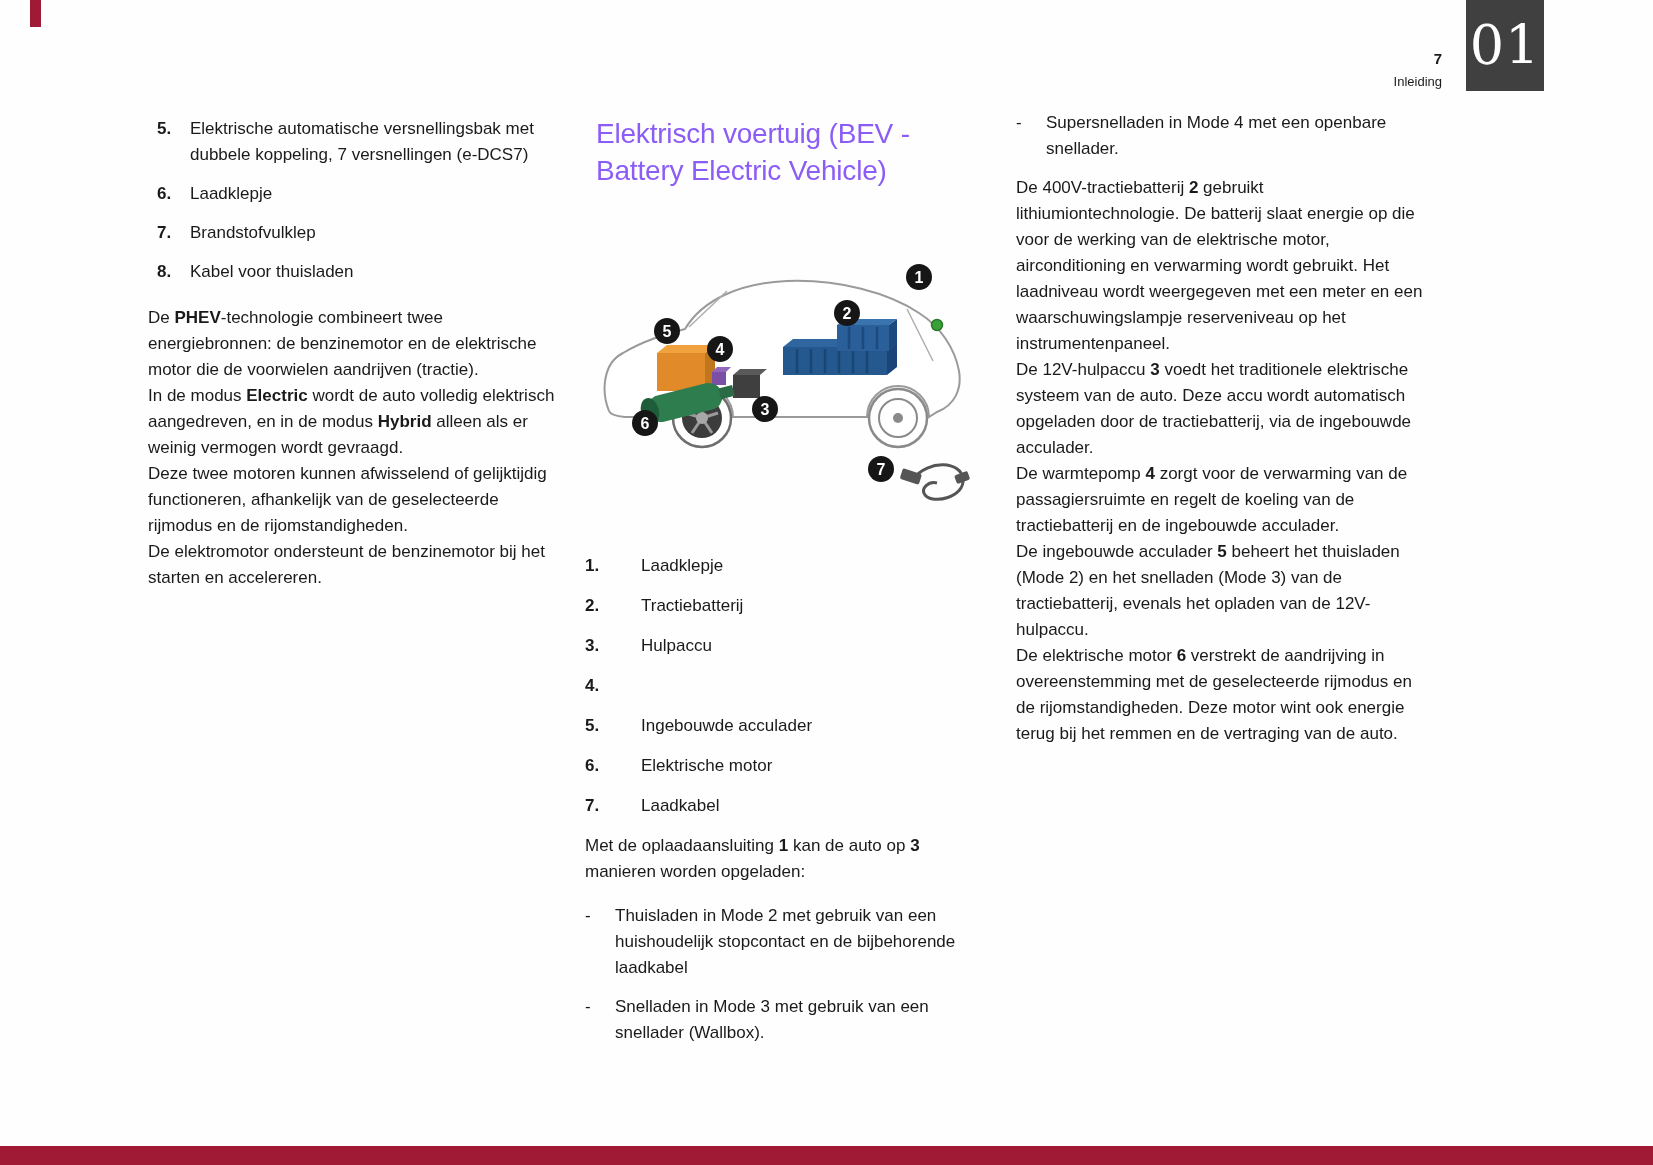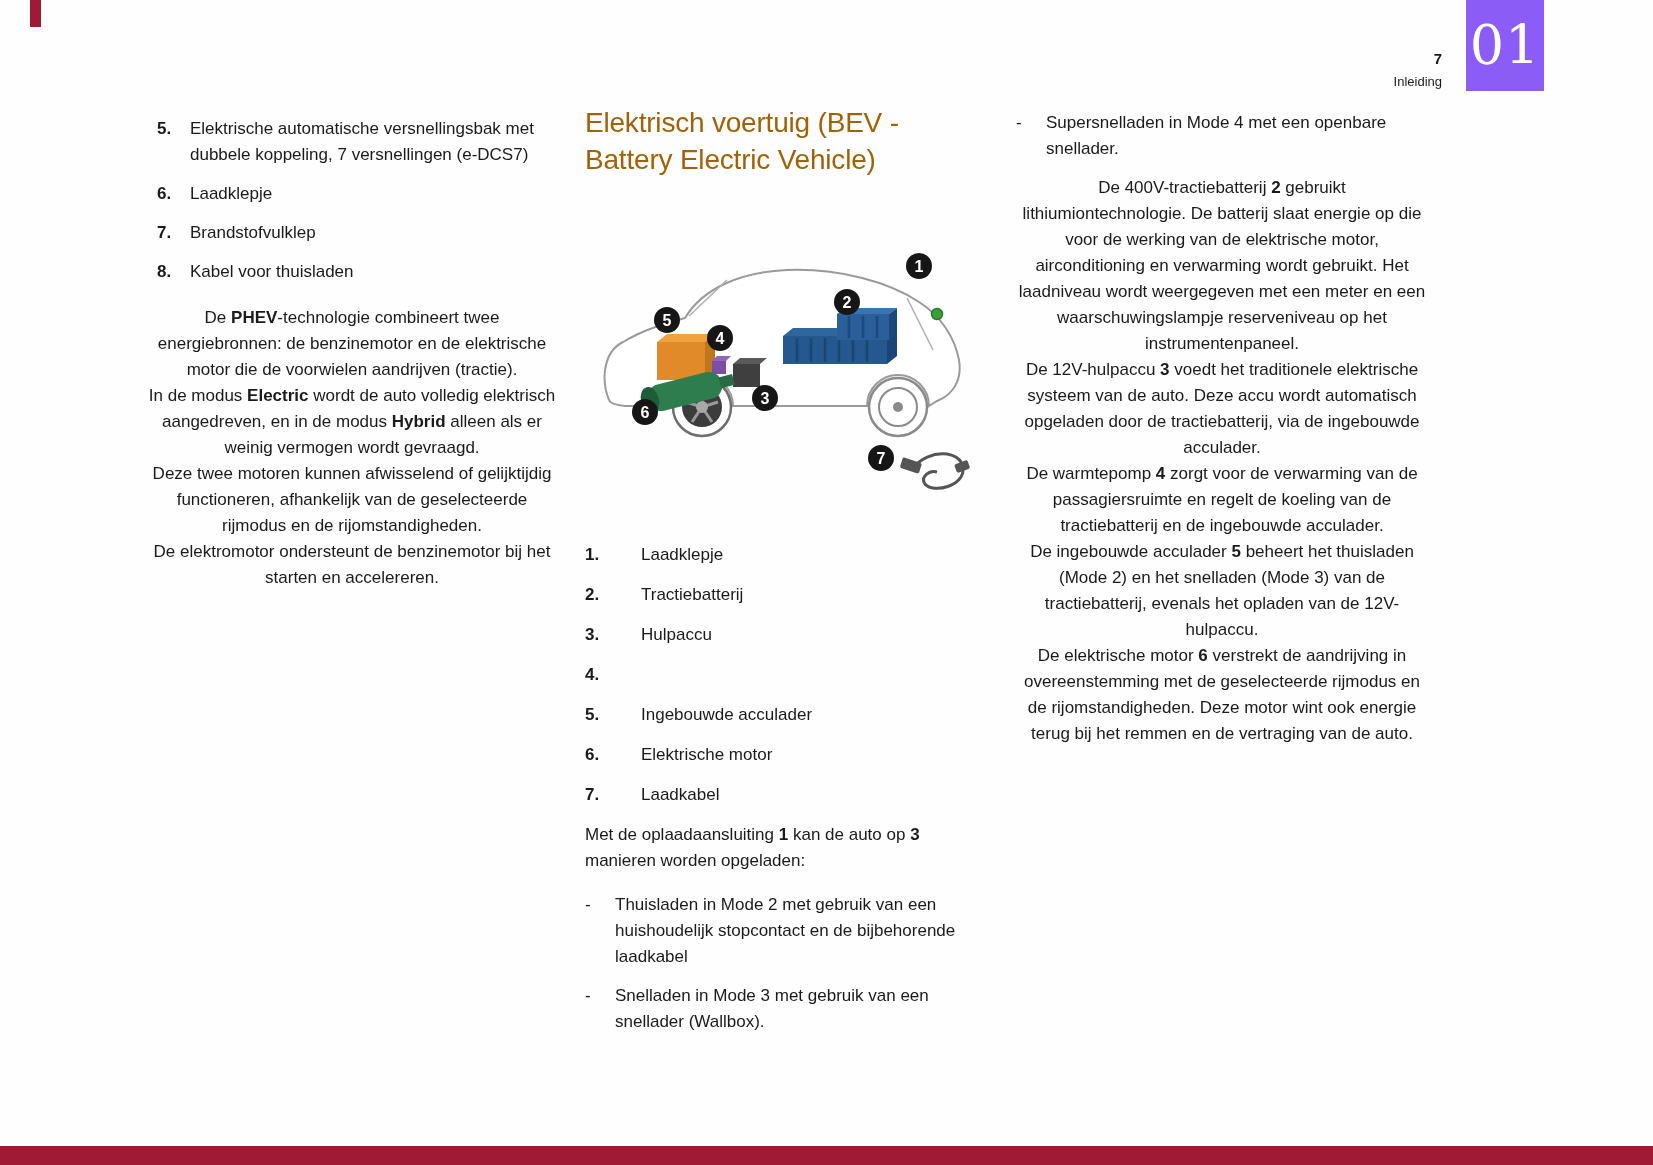--- a/index.html
+++ b/index.html
@@ -4,38 +4,38 @@
 <style>
   html,body{margin:0;padding:0;background:#e9e9e9;}
   .page{
     position:relative;width:1653px;height:1165px;background:#fefefe;
     overflow:hidden;font-family:"Liberation Sans",sans-serif;color:#1a1a1a;
     font-size:17px;line-height:26px;
   }
   .red-mark{position:absolute;left:30px;top:0;width:11px;height:27px;background:#a01a35;}
   .bottom-bar{position:absolute;left:0;bottom:0;width:100%;height:19px;background:#a01a35;}
   .chapter-badge{
-    position:absolute;left:1466px;top:0;width:78px;height:91px;background:#8b5cf6;
+    position:absolute;left:1466px;top:0;width:78px;height:91px;background:#404040;
     color:#ffffff;display:flex;align-items:center;justify-content:center;
     font-family:"DejaVu Serif",serif;font-size:54px;font-weight:400;letter-spacing:1px;
   }
   .page-num{position:absolute;left:1330px;top:46px;width:112px;text-align:right;font-size:15px;font-weight:700;}
   .page-section{position:absolute;left:1270px;top:69px;width:172px;text-align:right;font-size:13px;}
   .col{position:absolute;}
   .col-left{left:148px;top:116px;width:408px;}
   .col-mid{left:585px;top:104px;width:404px;}
   .col-right{left:1016px;top:110px;width:412px;}
   .num-list{padding-left:9px;}
   .num-list .row{display:flex;margin-bottom:13px;}
   .num-list .n{width:33px;flex:none;font-weight:700;}
   .num-list .t{flex:1;}
-  .paras{margin-top:20px;text-align:center;}
+  .paras{margin-top:20px;}
   .paras p{margin:0;}
   .b{font-weight:700;}
-  .mid-heading{margin:0;font-size:28px;line-height:37px;font-weight:400;color:#a16207;letter-spacing:-0.2px;}
+  .mid-heading{margin:11px;font-size:28px;line-height:37px;font-weight:400;color:#8b5cf6;letter-spacing:-0.2px;}
   .diagram{display:block;margin-top:24px;}
   .legend{margin-top:10px;}
   .legend .row{display:flex;margin-bottom:14px;}
   .legend .n{width:56px;flex:none;font-weight:700;}
   .legend .t{flex:1;}
   .intro{margin-top:8px;}
   .intro p{margin:0;}
   .dash-list{margin-top:18px;}
   .dash-list .row{display:flex;margin-bottom:13px;}
   .dash-list .m{width:30px;flex:none;}

